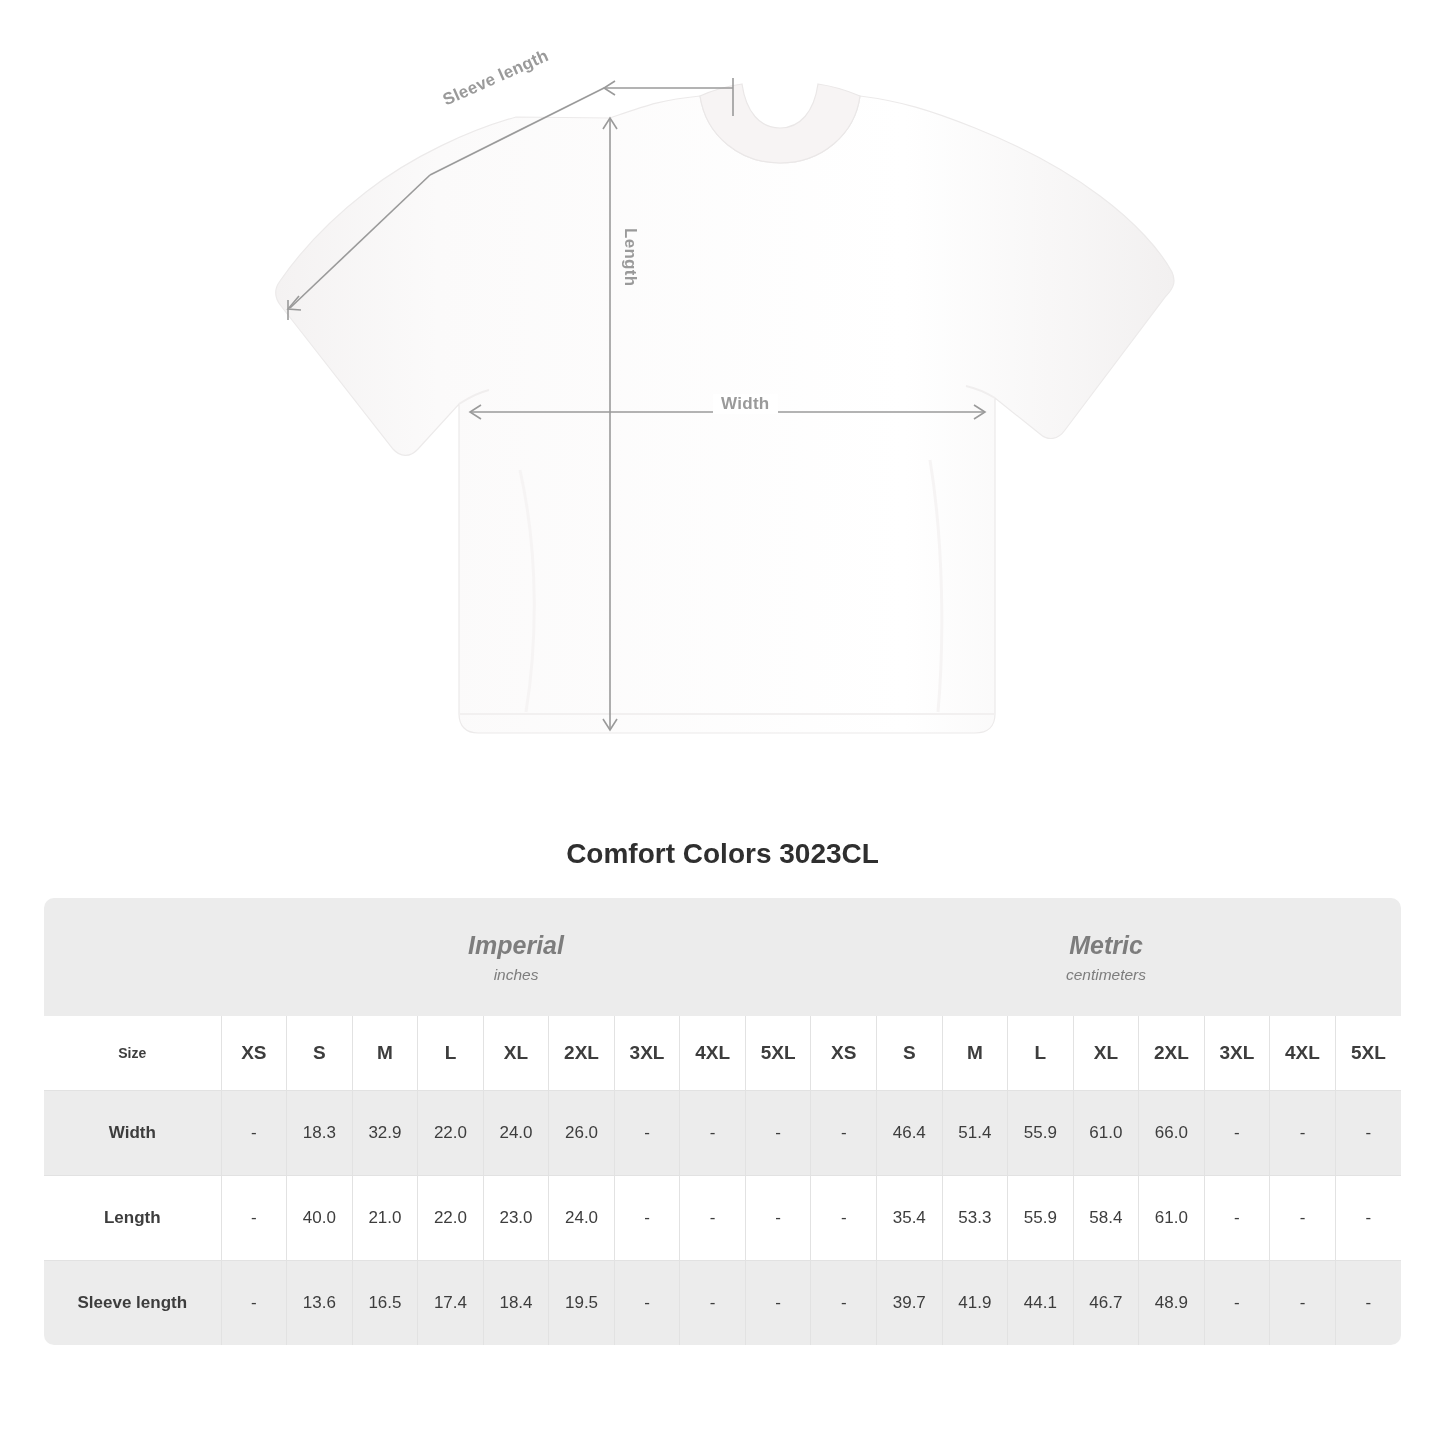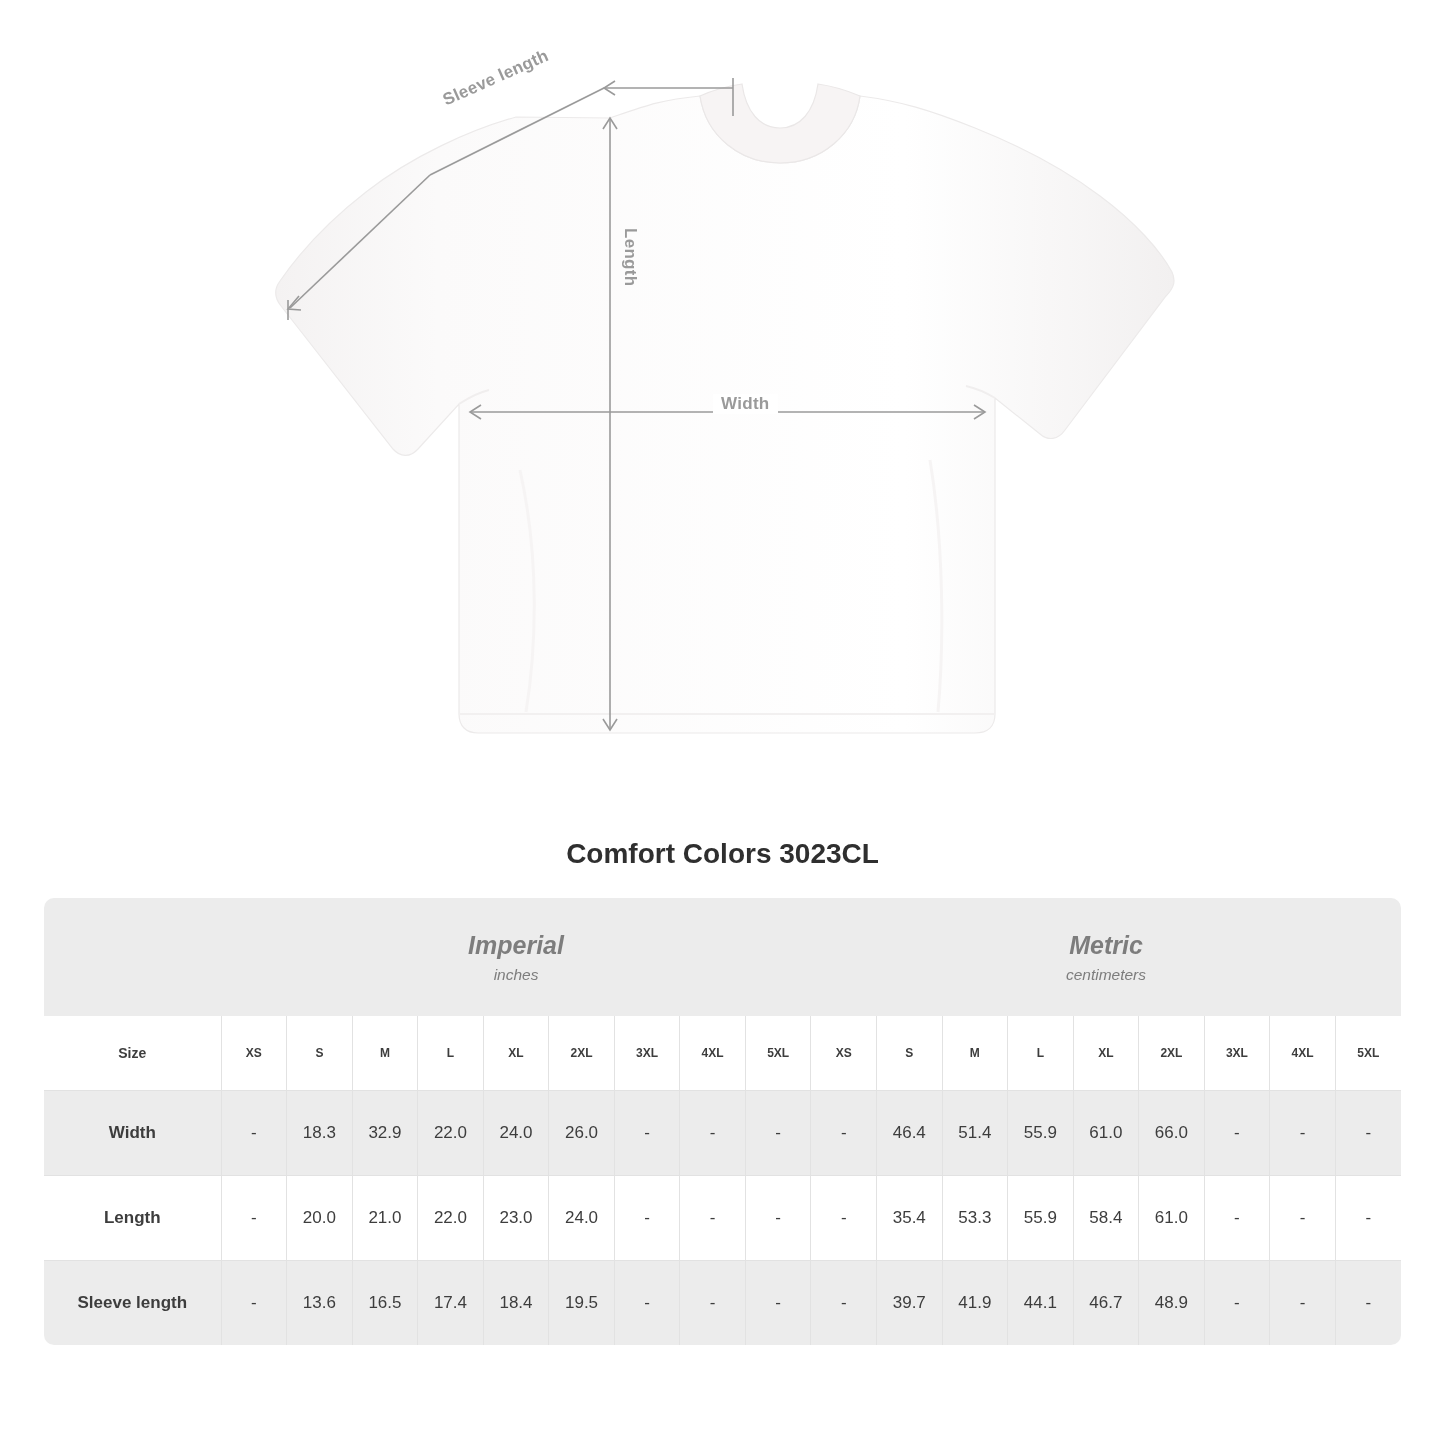--- a/index.html
+++ b/index.html
@@ -107,21 +107,21 @@
     line-height: 1.25;
   }
   .unit-sub {
     font-size: 15.5px;
     font-style: italic;
     color: #7d7d7d;
     margin-top: 4px;
   }
   .hdr-row td {
     height: 74px;
-    font-size: 12px;
+    font-size: 19px;
     font-weight: bold;
     color: #3d3d3d;
     background: #ffffff;
     border-right: 1px solid #e2e2e2;
   }
   .hdr-row td:last-child { border-right: none; }
   .hdr-row td.rowlabel { font-size: 14px; }
   .data-row td {
     height: 84px;
     font-size: 17px;
@@ -303,21 +303,21 @@
           <td>61.0</td>
           <td>66.0</td>
           <td>-</td>
           <td>-</td>
           <td>-</td>
         </tr>
 
         <tr class="data-row">
           <td class="rowlabel">Length</td>
           <td>-</td>
-          <td>20.0</td>
+          <td>40.0</td>
           <td>21.0</td>
           <td>22.0</td>
           <td>23.0</td>
           <td>24.0</td>
           <td>-</td>
           <td>-</td>
           <td>-</td>
           <td>-</td>
           <td>35.4</td>
           <td>53.3</td>

